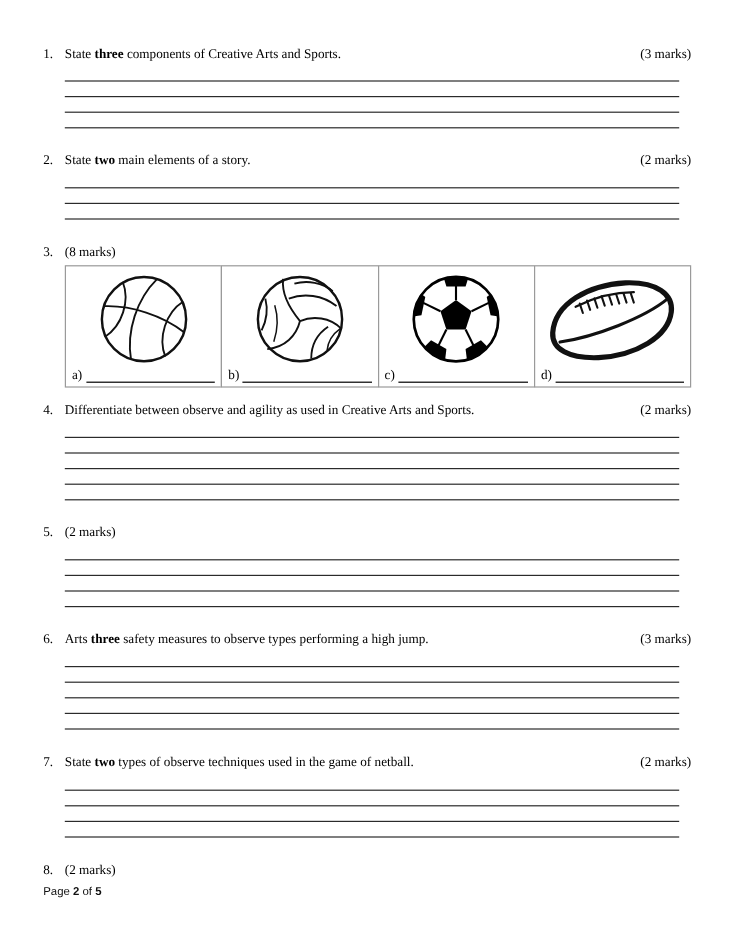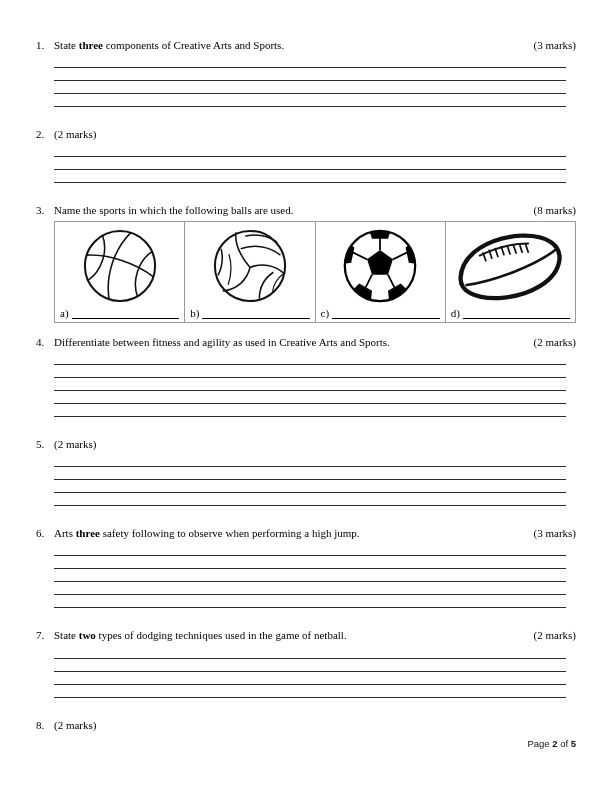--- a/index.html
+++ b/index.html
@@ -25,21 +25,21 @@
     border:1px solid #9a9a9a; margin-left:-1px;
     padding:3px 5px 3px 5px;
     display:flex; flex-direction:column; align-items:center; justify-content:space-between;
     background:#fff;
   }
   .ball-cell:first-child { margin-left:0; }
   .ball-art { flex:1 1 auto; display:flex; align-items:center; justify-content:center; width:100%; }
   .ball-label-row { display:flex; width:100%; align-items:flex-end; font-size:11px; line-height:1.1; }
   .ball-underline { flex:1 1 auto; border-bottom:1px solid #000; height:11px; margin-left:3px; }
   .footer {
-    margin:6px 0 0 0; text-align:right;
+    margin:6px 0 0 0; 
     font-family:"Liberation Sans", sans-serif; font-size:9.5px; color:#111;
   }
   svg { display:block; }
 </style>
 </head>
 <body>
 
 <div class="page">
 
   <div class="question">
@@ -52,33 +52,33 @@
       <div class="answer-line"></div>
       <div class="answer-line"></div>
       <div class="answer-line"></div>
       <div class="answer-line"></div>
     </div>
   </div>
 
   <div class="question">
     <div class="q-row">
       <span class="q-num">2.</span>
+      <span class="q-text"><span>State </span><b>two</b><span> main elements of a story.</span></span>
       <span class="q-marks">(2 marks)</span>
     </div>
     <div class="lines">
       <div class="answer-line"></div>
       <div class="answer-line"></div>
       <div class="answer-line"></div>
     </div>
   </div>
 
   <div class="question q-images">
     <div class="q-row">
       <span class="q-num">3.</span>
-      <span class="q-text"><span>Name the sports in which the following balls are used.</span><b></b><span></span></span>
       <span class="q-marks">(8 marks)</span>
     </div>
     <div class="ball-table">
 
       <div class="ball-cell">
         <div class="ball-art">
           <svg width="80" height="78" viewBox="0 0 100 100" aria-hidden="true">
             <g fill="none" stroke="#111">
               <circle cx="50" cy="50" r="45" stroke-width="2.6"></circle>
               <g transform="rotate(18 50 50)" stroke-width="2">
@@ -176,21 +176,21 @@
           <span class="ball-underline"></span>
         </div>
       </div>
 
     </div>
   </div>
 
   <div class="question">
     <div class="q-row">
       <span class="q-num">4.</span>
-      <span class="q-text"><span>Differentiate between fitness and agility as used in Creative Arts and Sports.</span><b></b><span></span></span>
+      <span class="q-text"><span>Differentiate between observe and agility as used in Creative Arts and Sports.</span><b></b><span></span></span>
       <span class="q-marks">(2 marks)</span>
     </div>
     <div class="lines">
       <div class="answer-line"></div>
       <div class="answer-line"></div>
       <div class="answer-line"></div>
       <div class="answer-line"></div>
       <div class="answer-line"></div>
     </div>
   </div>
@@ -204,36 +204,36 @@
       <div class="answer-line"></div>
       <div class="answer-line"></div>
       <div class="answer-line"></div>
       <div class="answer-line"></div>
     </div>
   </div>
 
   <div class="question">
     <div class="q-row">
       <span class="q-num">6.</span>
-      <span class="q-text"><span>Arts </span><b>three</b><span> safety following to observe when performing a high jump.</span></span>
+      <span class="q-text"><span>Arts </span><b>three</b><span> safety measures to observe types performing a high jump.</span></span>
       <span class="q-marks">(3 marks)</span>
     </div>
     <div class="lines">
       <div class="answer-line"></div>
       <div class="answer-line"></div>
       <div class="answer-line"></div>
       <div class="answer-line"></div>
       <div class="answer-line"></div>
     </div>
   </div>
 
   <div class="question">
     <div class="q-row">
       <span class="q-num">7.</span>
-      <span class="q-text"><span>State </span><b>two</b><span> types of dodging techniques used in the game of netball.</span></span>
+      <span class="q-text"><span>State </span><b>two</b><span> types of observe techniques used in the game of netball.</span></span>
       <span class="q-marks">(2 marks)</span>
     </div>
     <div class="lines">
       <div class="answer-line"></div>
       <div class="answer-line"></div>
       <div class="answer-line"></div>
       <div class="answer-line"></div>
     </div>
   </div>
 

